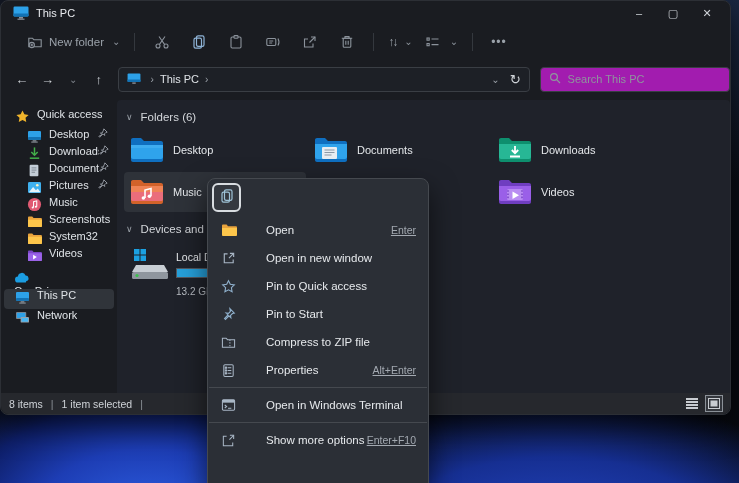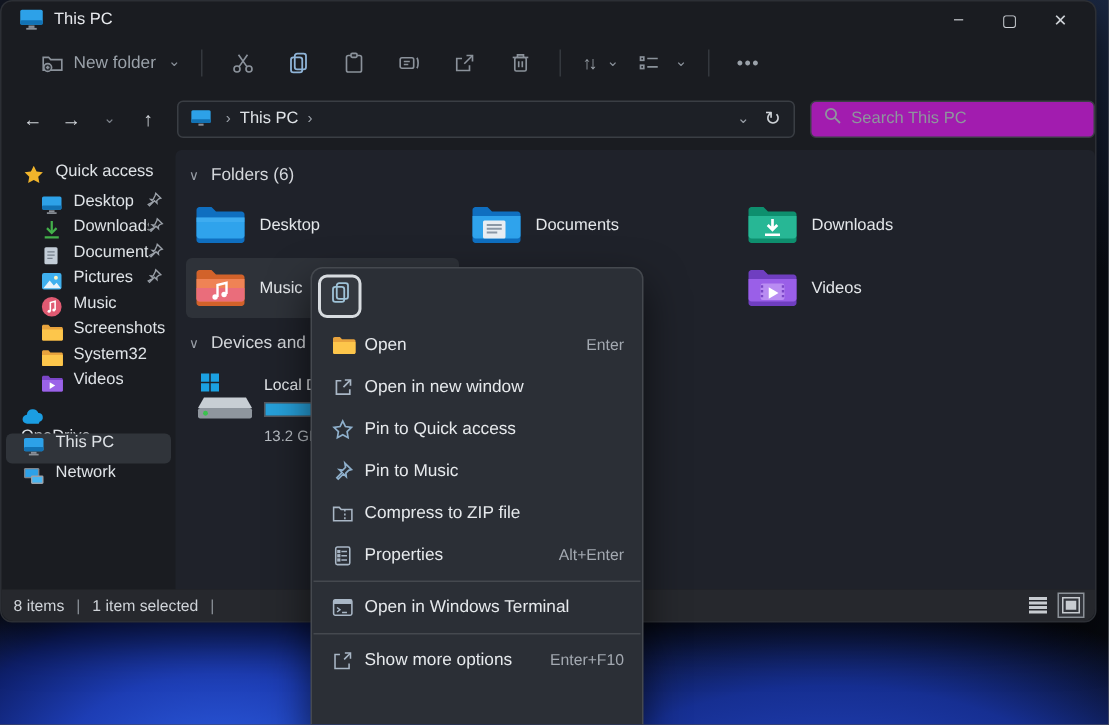--- a/index.html
+++ b/index.html
@@ -90,22 +90,22 @@
   .sb-view.active { outline:1px solid #8b9198; background:#33363c; }
   
   .menu { position:absolute; left:207px; top:178px; width:222px; height:312px;
     background:#2b2f36; border:1px solid #45494f; border-radius:8px 8px 0 0;
     box-shadow:0 12px 28px rgba(0,0,0,.6); z-index:50; padding-bottom:4px; }
   .menu-iconbar { height:37px; display:flex; align-items:center; padding-left:4px; }
   .focusbox { width:29px; height:29px; border:2px solid #d8dce0; border-radius:6px; background:#34383f;
     display:flex; align-items:center; justify-content:center; }
   .mi { height:28px; display:flex; align-items:center; padding:0 12px; font-size:11.5px; color:#e6e9ec; }
   .mi-icon { width:17px; height:17px; flex:none; display:inline-flex; align-items:center; justify-content:center; }
-  .mi-label { margin-left:6px; white-space:nowrap; }
-  .mi-short { margin-left:auto; font-size:10.5px; color:#a3a9b1; }
+  .mi-label { margin-left:29px; white-space:nowrap; }
+  .mi-short { margin-left:auto; font-size:10.5px; color:#a3a9b1;text-decoration:underline; }
   .msep { height:1px; background:#45494f; margin:3px 1px; }
   svg { overflow:visible; }
 </style>
 </head>
 <body>
 
 <div class="win">
 
   <div class="titlebar">
     <span class="appicon">
@@ -579,21 +579,21 @@
     <span class="mi-label">Pin to Quick access</span>
     <span class="mi-short"></span>
   </div>
 
   <div class="mi">
     <span class="mi-icon">
       <svg width="15" height="15" viewBox="0 0 16 16" fill="none" stroke="#8fb0cc" stroke-width="1.2">
           <path d="M9.5 1.8l4.7 4.7-2 .5-2 2 .3 2.5-2-2-3.7 3.7-1-1L7.5 8.5l-2-2 2.5.3 2-2z"></path>
         </svg>
     </span>
-    <span class="mi-label">Pin to Music</span>
+    <span class="mi-label">Pin to Start</span>
     <span class="mi-short"></span>
   </div>
 
   <div class="mi">
     <span class="mi-icon">
       <svg width="15" height="14" viewBox="0 0 16 14" fill="none" stroke="#a9b7c6" stroke-width="1.1">
           <path d="M1.5 3h4l1.4 1.5h7.6v8H1.5z"></path>
           <path d="M9.5 4.5v1.4M9.5 7.3v1.4M9.5 10.1v1.4"></path>
         </svg>
     </span>

